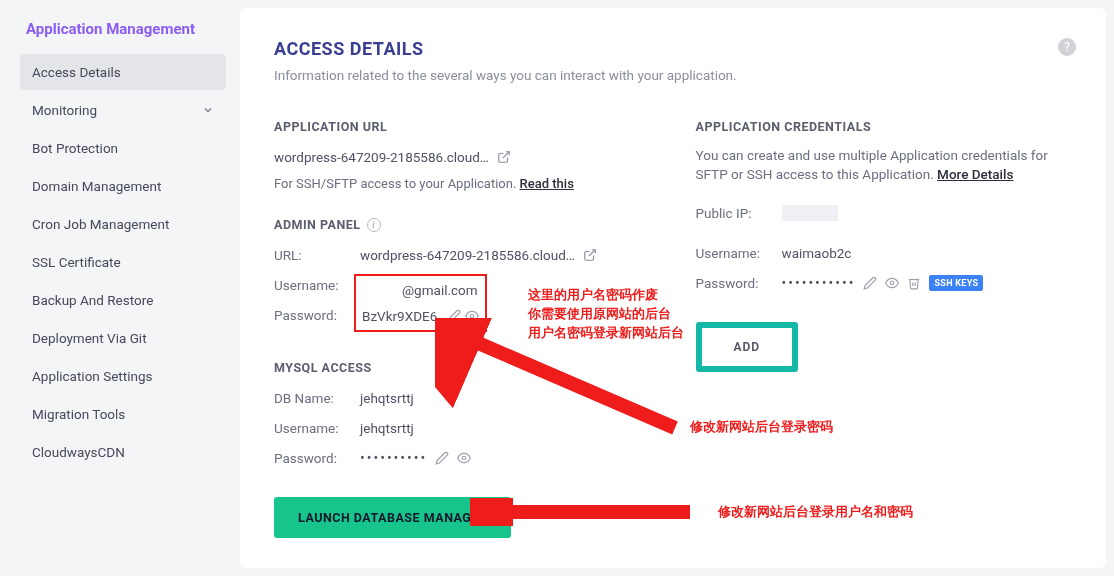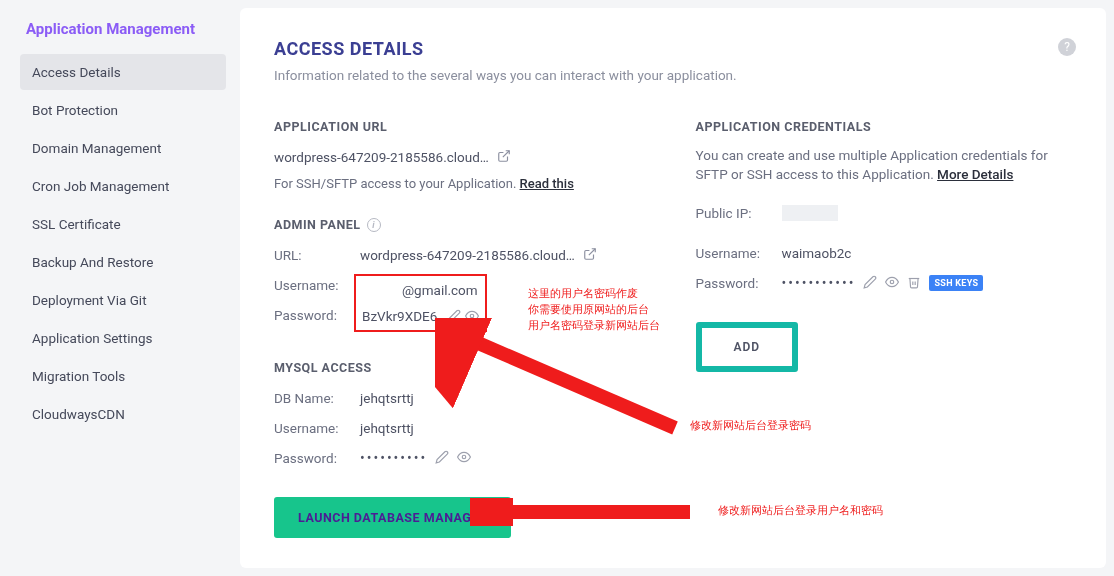--- a/index.html
+++ b/index.html
@@ -13,44 +13,50 @@
   .page-title { font-size: 18px; font-weight: 700; letter-spacing: 0.5px; color: #3b3f93; margin-bottom: 8px; }
   .page-sub { font-size: 13.5px; color: #8b8f9e; margin-bottom: 36px; }
   .help-icon { position: absolute; top: 30px; right: 30px; width: 18px; height: 18px; border-radius: 50%; background: #d0d2d8; color: #fff; font-size: 12px; display: flex; align-items: center; justify-content: center; cursor: pointer; }
   .columns { display: flex; gap: 45px; }
   .col-left { flex: 1; min-width: 0; }
   .col-right { flex: 1; min-width: 0; }
   .section-header { font-size: 12.5px; font-weight: 700; letter-spacing: 0.5px; color: #5a5e6d; display: flex; align-items: center; gap: 6px; margin-bottom: 12px; }
   .info-circle { width: 14px; height: 14px; border: 1.5px solid #b6b9c3; border-radius: 50%; display: inline-flex; align-items: center; justify-content: center; font-size: 9px; color: #b6b9c3; font-style: italic; }
   .row { display: flex; align-items: center; font-size: 13.5px; color: #4e5264; margin-bottom: 8px; min-height: 22px; }
   .row-label { width: 86px; flex-shrink: 0; color: #6b6f80; }
-  .row-val { display: flex; gap: 8px; }
+  .row-val { display: flex; align-items: center; gap: 8px; }
   .ext-icon { width: 14px; height: 14px; color: #8c90a0; cursor: pointer; }
   .small-text { font-size: 13px; color: #6b6f80; margin-top: 4px; }
   .link { color: #2b2f3b; text-decoration: underline; cursor: pointer; font-weight: 500; }
   .admin-box { border: 2.5px solid #ef1c1c; padding: 3px 6px; display: inline-block; margin-left: -6px; }
   .pencil-icon, .eye-icon, .trash-icon { width: 14px; height: 14px; color: #9da0ad; cursor: pointer; }
   .dots { letter-spacing: 2px; font-size: 14px; color: #4e5264; }
-  .launch-btn { background: #17c58c; color: #4c1d95; font-size: 12.5px; font-weight: 700; letter-spacing: 0.5px; padding: 13px 24px; border: none; border-radius: 3px; cursor: pointer; margin-top: 20px; }
+  .launch-btn { background: #17c58c; color: #0f172a; font-size: 12.5px; font-weight: 700; letter-spacing: 0.5px; padding: 13px 24px; border: none; border-radius: 3px; cursor: pointer; margin-top: 20px; }
   .cred-desc { font-size: 13.5px; color: #6b6f80; margin-bottom: 18px; line-height: 1.4; }
   .pubip { width: 56px; height: 16px; background: #eef0f3; display: inline-block; }
   .ssh-badge { background: #3b82f6; color: #fff; font-size: 9px; font-weight: 700; padding: 3px 5px; border-radius: 2px; letter-spacing: 0.3px; }
   .add-btn { border: 6px solid #14b8a6; background: #fff; color: #4e5264; font-size: 12px; font-weight: 600; letter-spacing: 1px; padding: 12px 32px; border-radius: 3px; cursor: pointer; margin-top: 20px; }
-  .annot { position: absolute; color: #ef1c1c; font-size: 11px; line-height: 1.45; pointer-events: none; font-weight: 400; }
+  .annot { position: absolute; color: #ef1c1c; font-size: 13px; line-height: 1.45; pointer-events: none; font-weight: 700; }
   .arrow-svg { position: absolute; pointer-events: none; }
   .gap-v { height: 26px; }
 </style>
 </head>
 <body>
 
 <aside class="sidebar">
   <div class="sidebar-title">Application Management</div>
   <div class="nav-item active">
       <span>Access Details</span>
     </div>
+  <div class="nav-item">
+    <span>Monitoring</span>
+    <svg class="chevron" viewBox="0 0 24 24" fill="none" stroke="currentColor" stroke-width="2.5">
+        <polyline points="6 9 12 15 18 9"></polyline>
+      </svg>
+  </div>
   <div class="nav-item">
       <span>Bot Protection</span>
     </div>
   <div class="nav-item">
       <span>Domain Management</span>
     </div>
   <div class="nav-item">
       <span>Cron Job Management</span>
     </div>
   <div class="nav-item">

